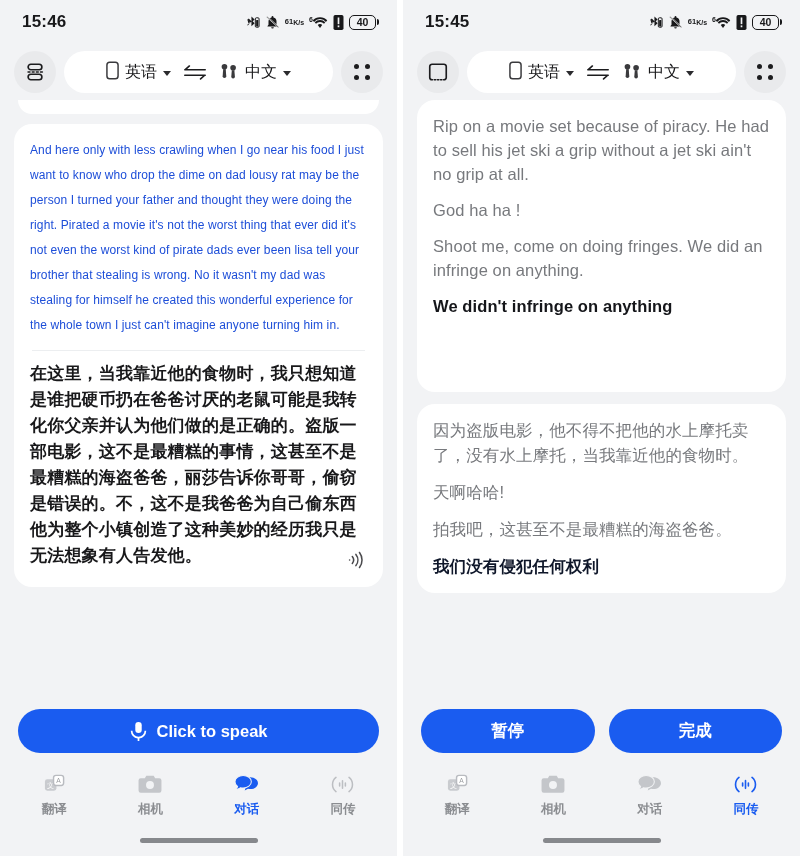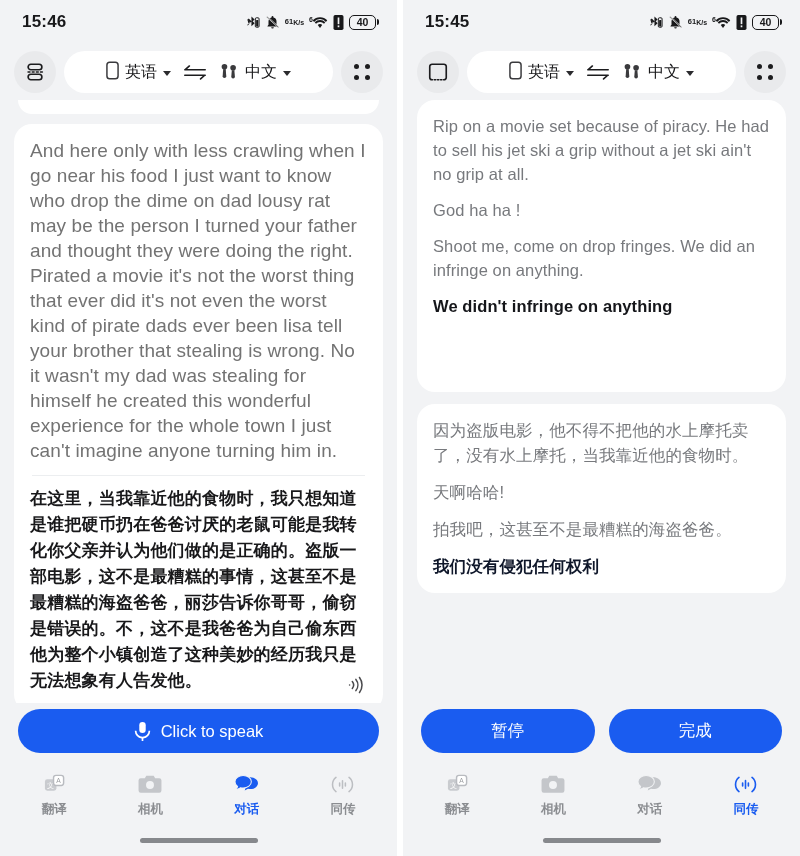--- a/index.html
+++ b/index.html
@@ -85,23 +85,23 @@
     margin: 0 4px 10px 4px;
   }
   .card {
     background: #ffffff;
     border-radius: 18px;
     padding: 14px 16px 14px 16px;
     margin-bottom: 12px;
     position: relative;
   }
   .en-text {
-    font-size: 19px;
+    font-size: 12px;
     line-height: 25px;
-    color: #737373;
+    color: #1d4ed8;
     letter-spacing: .1px;
   }
   .hr { height: 1px; background: #eceef0; margin: 12px 2px 10px 2px; }
   .zh-text {
     font-size: 17px;
     line-height: 26px;
     color: #18181a;
     font-weight: 700;
     letter-spacing: .2px;
   }
@@ -118,21 +118,21 @@
   
   .btnbar { flex: 0 0 auto; padding: 6px 18px 10px 18px; display: flex; gap: 14px; }
   .btn {
     flex: 1 1 0;
     height: 44px;
     border-radius: 22px;
     background: #1a5cf0;
     color: #ffffff;
     display: flex; align-items: center; justify-content: center;
     gap: 10px;
-    font-size: 16.5px; font-weight: 400;
+    font-size: 16.5px; font-weight: 700;
     cursor: pointer; border: none;
     font-family: inherit;
   }
   .btn .lbl { color:#fff; }
   .mic-ico { flex: 0 0 auto; display:flex; }
 
   
   .navbar {
     flex: 0 0 62px; height: 62px;
     display: flex; align-items: center;
@@ -414,21 +414,21 @@
             <i></i>
             <i></i>
           </span>
       </div>
     </div>
 
     <div class="content">
       <div class="card" style="min-height:292px">
         <div class="para">Rip on a movie set because of piracy. He had to sell his jet ski a grip without a jet ski ain't no grip at all.</div>
         <div class="para">God ha ha !</div>
-        <div class="para">Shoot me, come on drop fringes. We did an infringe on anything.</div>
+        <div class="para">Shoot me, come on doing fringes. We did an infringe on anything.</div>
         <div class="para active last">We didn't infringe on anything</div>
       </div>
       <div class="card" style="min-height:170px">
         <div class="para zh">因为盗版电影，他不得不把他的水上摩托卖了，没有水上摩托，当我靠近他的食物时。</div>
         <div class="para zh">天啊哈哈!</div>
         <div class="para zh">拍我吧，这甚至不是最糟糕的海盗爸爸。</div>
         <div class="para zh active last">我们没有侵犯任何权利</div>
       </div>
     </div>
 

